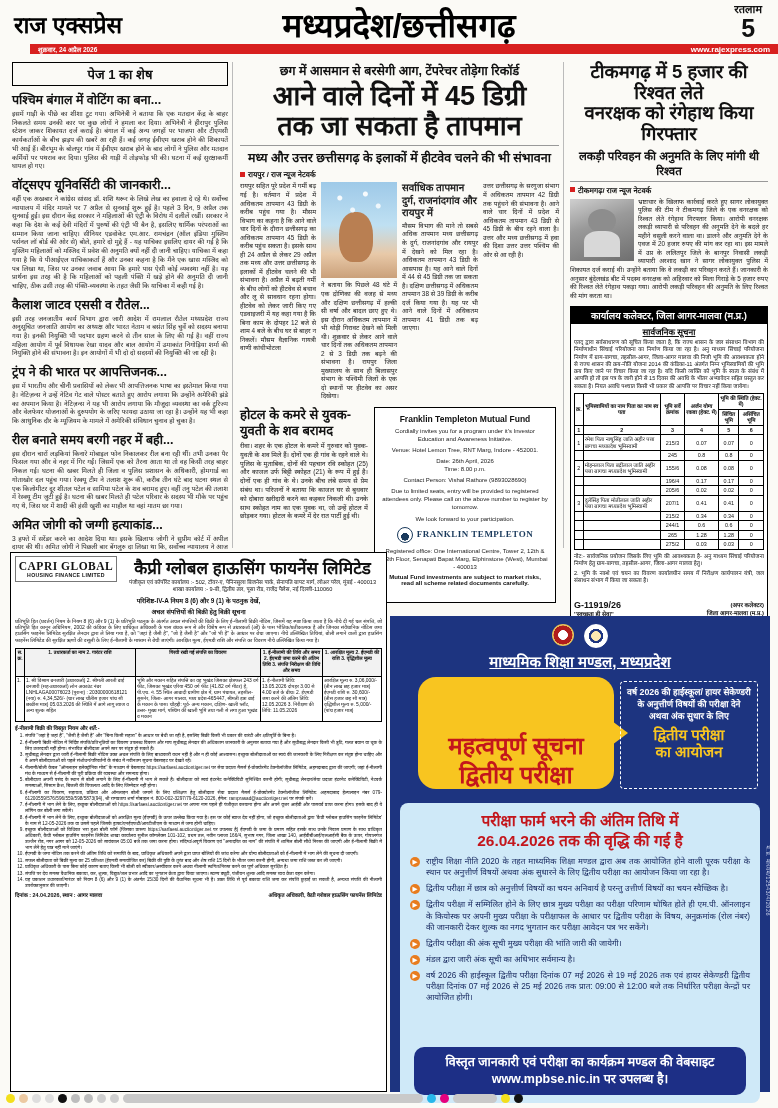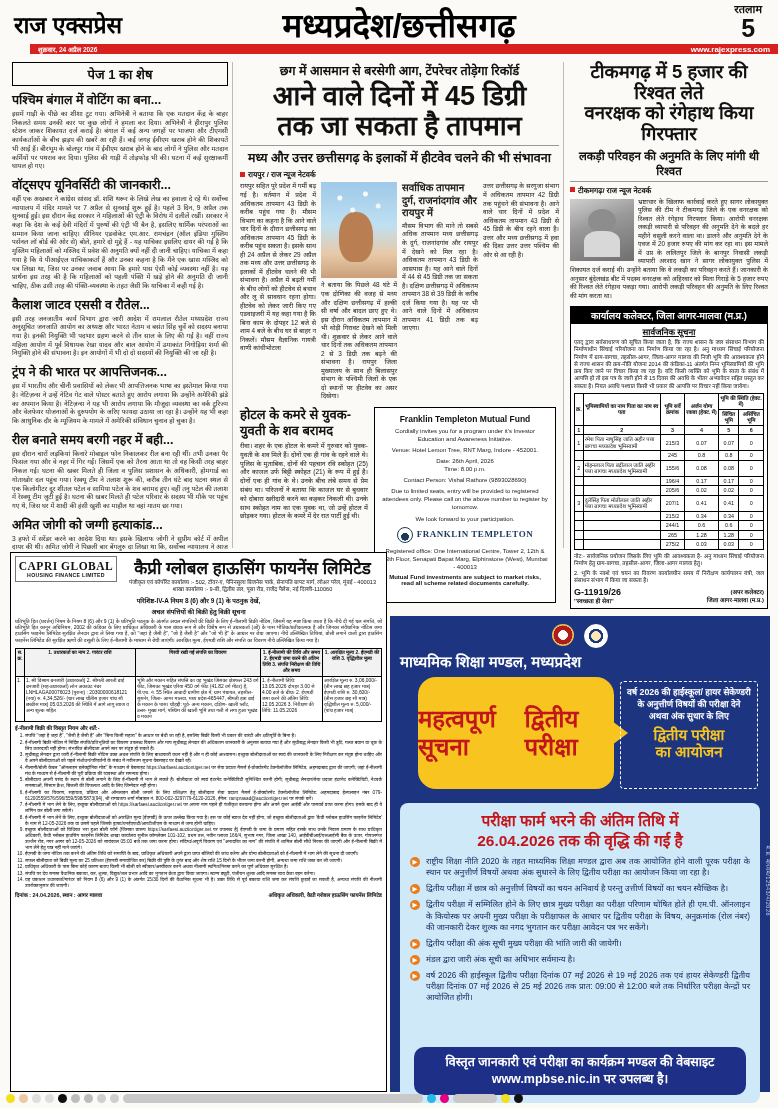--- a/index.html
+++ b/index.html
@@ -53,21 +53,21 @@
   .notice{border:1.2px solid #000;margin-top:6px;background:#fff;}
   .notice .bar{background:#000;color:#fff;text-align:center;font-size:9.5px;font-weight:800;padding:2px 1px;}
   .notice .sub{text-align:center;font-size:8.5px;font-weight:800;text-decoration:underline;margin:2px 0;}
   .notice .intro{font-size:5.6px;line-height:1.3;text-align:justify;margin:0 3px 3px 3px;color:#111;}
   .ntab{border-collapse:collapse;width:calc(100% - 6px);margin:0 3px;font-size:5.4px;}
   .ntab th,.ntab td{border:0.8px solid #000;padding:1px 1px;text-align:center;vertical-align:middle;line-height:1.2;}
   .ntab th{font-weight:700;}
   .ntab td.nm{text-align:left;}
   .notice .notes{font-size:5.6px;line-height:1.3;margin:3px 3px 2px 3px;text-align:justify;}
   .notice .foot{display:flex;justify-content:space-between;align-items:flex-end;margin:2px 3px 3px 3px;}
-  .notice .gno{font-size:9px;font-weight:800;}
+  .notice .gno{font-size:9px;font-weight:800;margin-top:13px;}
   .notice .slog{font-size:6px;font-weight:700;}
   .notice .sig{font-size:6px;text-align:right;font-weight:700;line-height:1.3;}
   
   #capri{position:absolute;left:10px;top:552px;width:377px;height:540px;border:1.6px solid #000;background:#fff;box-sizing:border-box;padding:3px 4px;}
   .cg-head{display:flex;gap:6px;align-items:flex-start;}
   .cg-logo{width:96px;border:1px solid #777;padding:3px 2px;text-align:center;}
   .cg-logo .l1{font-family:"Liberation Serif","DejaVu Serif",serif;font-size:11.5px;font-weight:700;letter-spacing:.5px;}
   .cg-logo .l2{font-size:5.2px;font-weight:800;letter-spacing:.3px;}
   .cg-title{flex:1;text-align:center;}
   .cg-title .t{font-size:17px;font-weight:900;}
@@ -79,23 +79,23 @@
   .ctab th{text-align:center;font-weight:700;background:#f2f2f2;}
   .cg-terms-title{font-size:5.4px;font-weight:800;margin-top:2px;}
   .cg-terms{margin:1px 0 0 0;padding-left:10px;font-size:4.7px;line-height:1.27;text-align:justify;color:#111;}
   .cg-terms li{margin-bottom:.5px;}
   .cg-foot{display:flex;justify-content:space-between;font-size:5.4px;font-weight:800;margin-top:2px;}
   
   #mpbse{position:absolute;left:390px;top:616px;width:380px;height:476px;background:#1d3480;box-sizing:border-box;padding:6px 10px;}
   .mp-logos{display:flex;justify-content:center;gap:10px;margin-top:2px;}
   .mp-logo1{width:22px;height:22px;border-radius:50%;background:radial-gradient(circle,#fff 30%,#b01c1c 32% 60%,#e8c15a 62%);}
   .mp-logo2{width:22px;height:22px;border-radius:50%;background:radial-gradient(circle,#fde8b0 30%,#1d3480 32% 45%,#fff 47%);border:1px solid #fff;}
-  .mp-name{color:#fff;text-align:left;font-size:15px;font-weight:800;margin:3px 0 6px 0;}
+  .mp-name{color:#fff;text-align:center;font-size:15px;font-weight:800;margin:3px 0 6px 0;text-decoration:underline;}
   .mp-toprow{position:relative;height:118px;}
-  .mp-bubble{position:absolute;left:18px;top:0;width:196px;height:112px;background:#f8c520;border-radius:18px;display:flex;flex-direction:row;justify-content:flex-start;align-items:center;}
+  .mp-bubble{position:absolute;left:18px;top:0;width:196px;height:112px;background:#f8c520;border-radius:18px;display:flex;flex-direction:column;justify-content:flex-end;align-items:center;}
   .mp-bubble:after{content:"";position:absolute;right:-14px;top:44px;border-left:16px solid #f8c520;border-top:12px solid transparent;border-bottom:12px solid transparent;}
   .mp-bubble .b1{color:#c3161c;font-size:24px;font-weight:900;line-height:1.18;}
   .mp-dotted{position:absolute;right:2px;top:4px;width:138px;height:108px;border:1.4px dashed #fff;border-radius:4px;color:#fff;text-align:center;padding:5px 6px;box-sizing:border-box;}
   .mp-dotted .d1{font-size:8.8px;line-height:1.35;font-weight:600;}
   .mp-dotted .d2{color:#f8c520;font-size:15px;font-weight:900;line-height:1.15;margin-top:3px;}
   .mp-panel{background:#cfe9f8;border-radius:8px;margin-top:8px;padding:8px 10px 10px 10px;height:300px;box-sizing:border-box;position:relative;}
   .mp-ptitle{color:#c3161c;text-align:center;font-size:15.5px;font-weight:900;line-height:1.3;margin-bottom:5px;}
   .mp-bullets{list-style:none;margin:0;padding:0;}
   .mp-bullets li{display:flex;gap:6px;margin-bottom:5px;}
   .mp-bicon{flex:0 0 10px;width:10px;height:10px;border-radius:50%;background:#e87c1e;color:#fff;font-size:6.5px;line-height:10px;text-align:center;margin-top:1px;}

